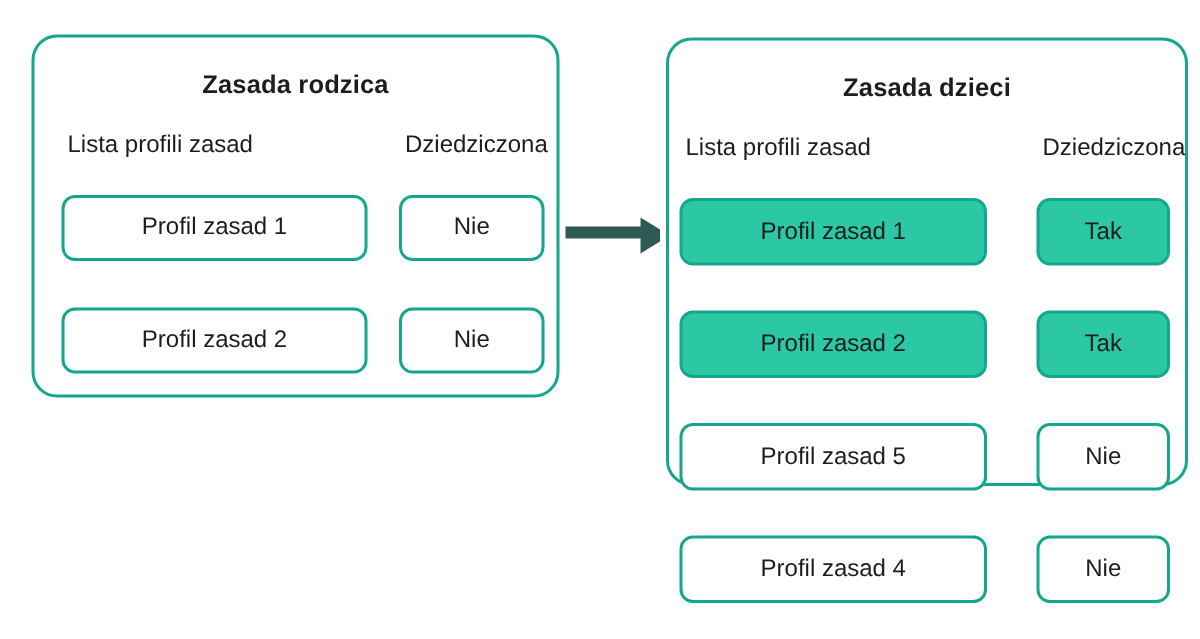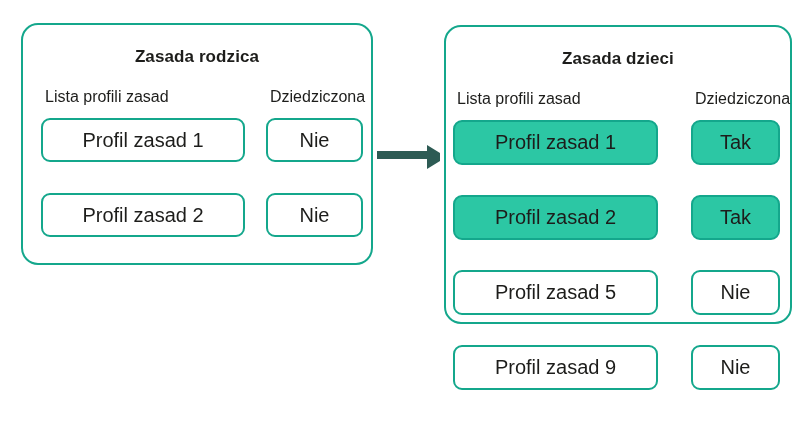--- a/index.html
+++ b/index.html
@@ -41,21 +41,22 @@
   }
   .cell {
     position: absolute;
     height: 44px;
     background: #ffffff;
     border: 2px solid var(--teal-border, #14a78c);
     border-radius: 9px;
     display: flex;
     align-items: center;
     justify-content: center;
-    font-size: 20px;
+    font-size: 16px;
+    margin-top: 12px;
   }
   .cell.hl { background: var(--teal-fill, #2cc7a4); }
 
   .parent .col-header.profiles  { left: 18px;  width: 204px; }
   .parent .col-header.inherited { left: 243px; width: 97px; }
   .parent .cell.profile { left: 18px;  width: 204px; }
   .parent .cell.flag    { left: 243px; width: 97px; }
 
   .child .col-header.profiles  { left: 7px;   width: 205px; }
   .child .col-header.inherited { left: 245px; width: 89px; }
@@ -104,17 +105,17 @@
 
     <div class="cell profile hl" style="top:93px">Profil zasad 1</div>
     <div class="cell flag hl" style="top:93px">Tak</div>
 
     <div class="cell profile hl" style="top:168px">Profil zasad 2</div>
     <div class="cell flag hl" style="top:168px">Tak</div>
 
     <div class="cell profile" style="top:243px">Profil zasad 5</div>
     <div class="cell flag" style="top:243px">Nie</div>
 
-    <div class="cell profile" style="top:318px">Profil zasad 9</div>
+    <div class="cell profile" style="top:318px">Profil zasad 4</div>
     <div class="cell flag" style="top:318px">Nie</div>
   </div>
 
 </div>
 
 </body></html>

